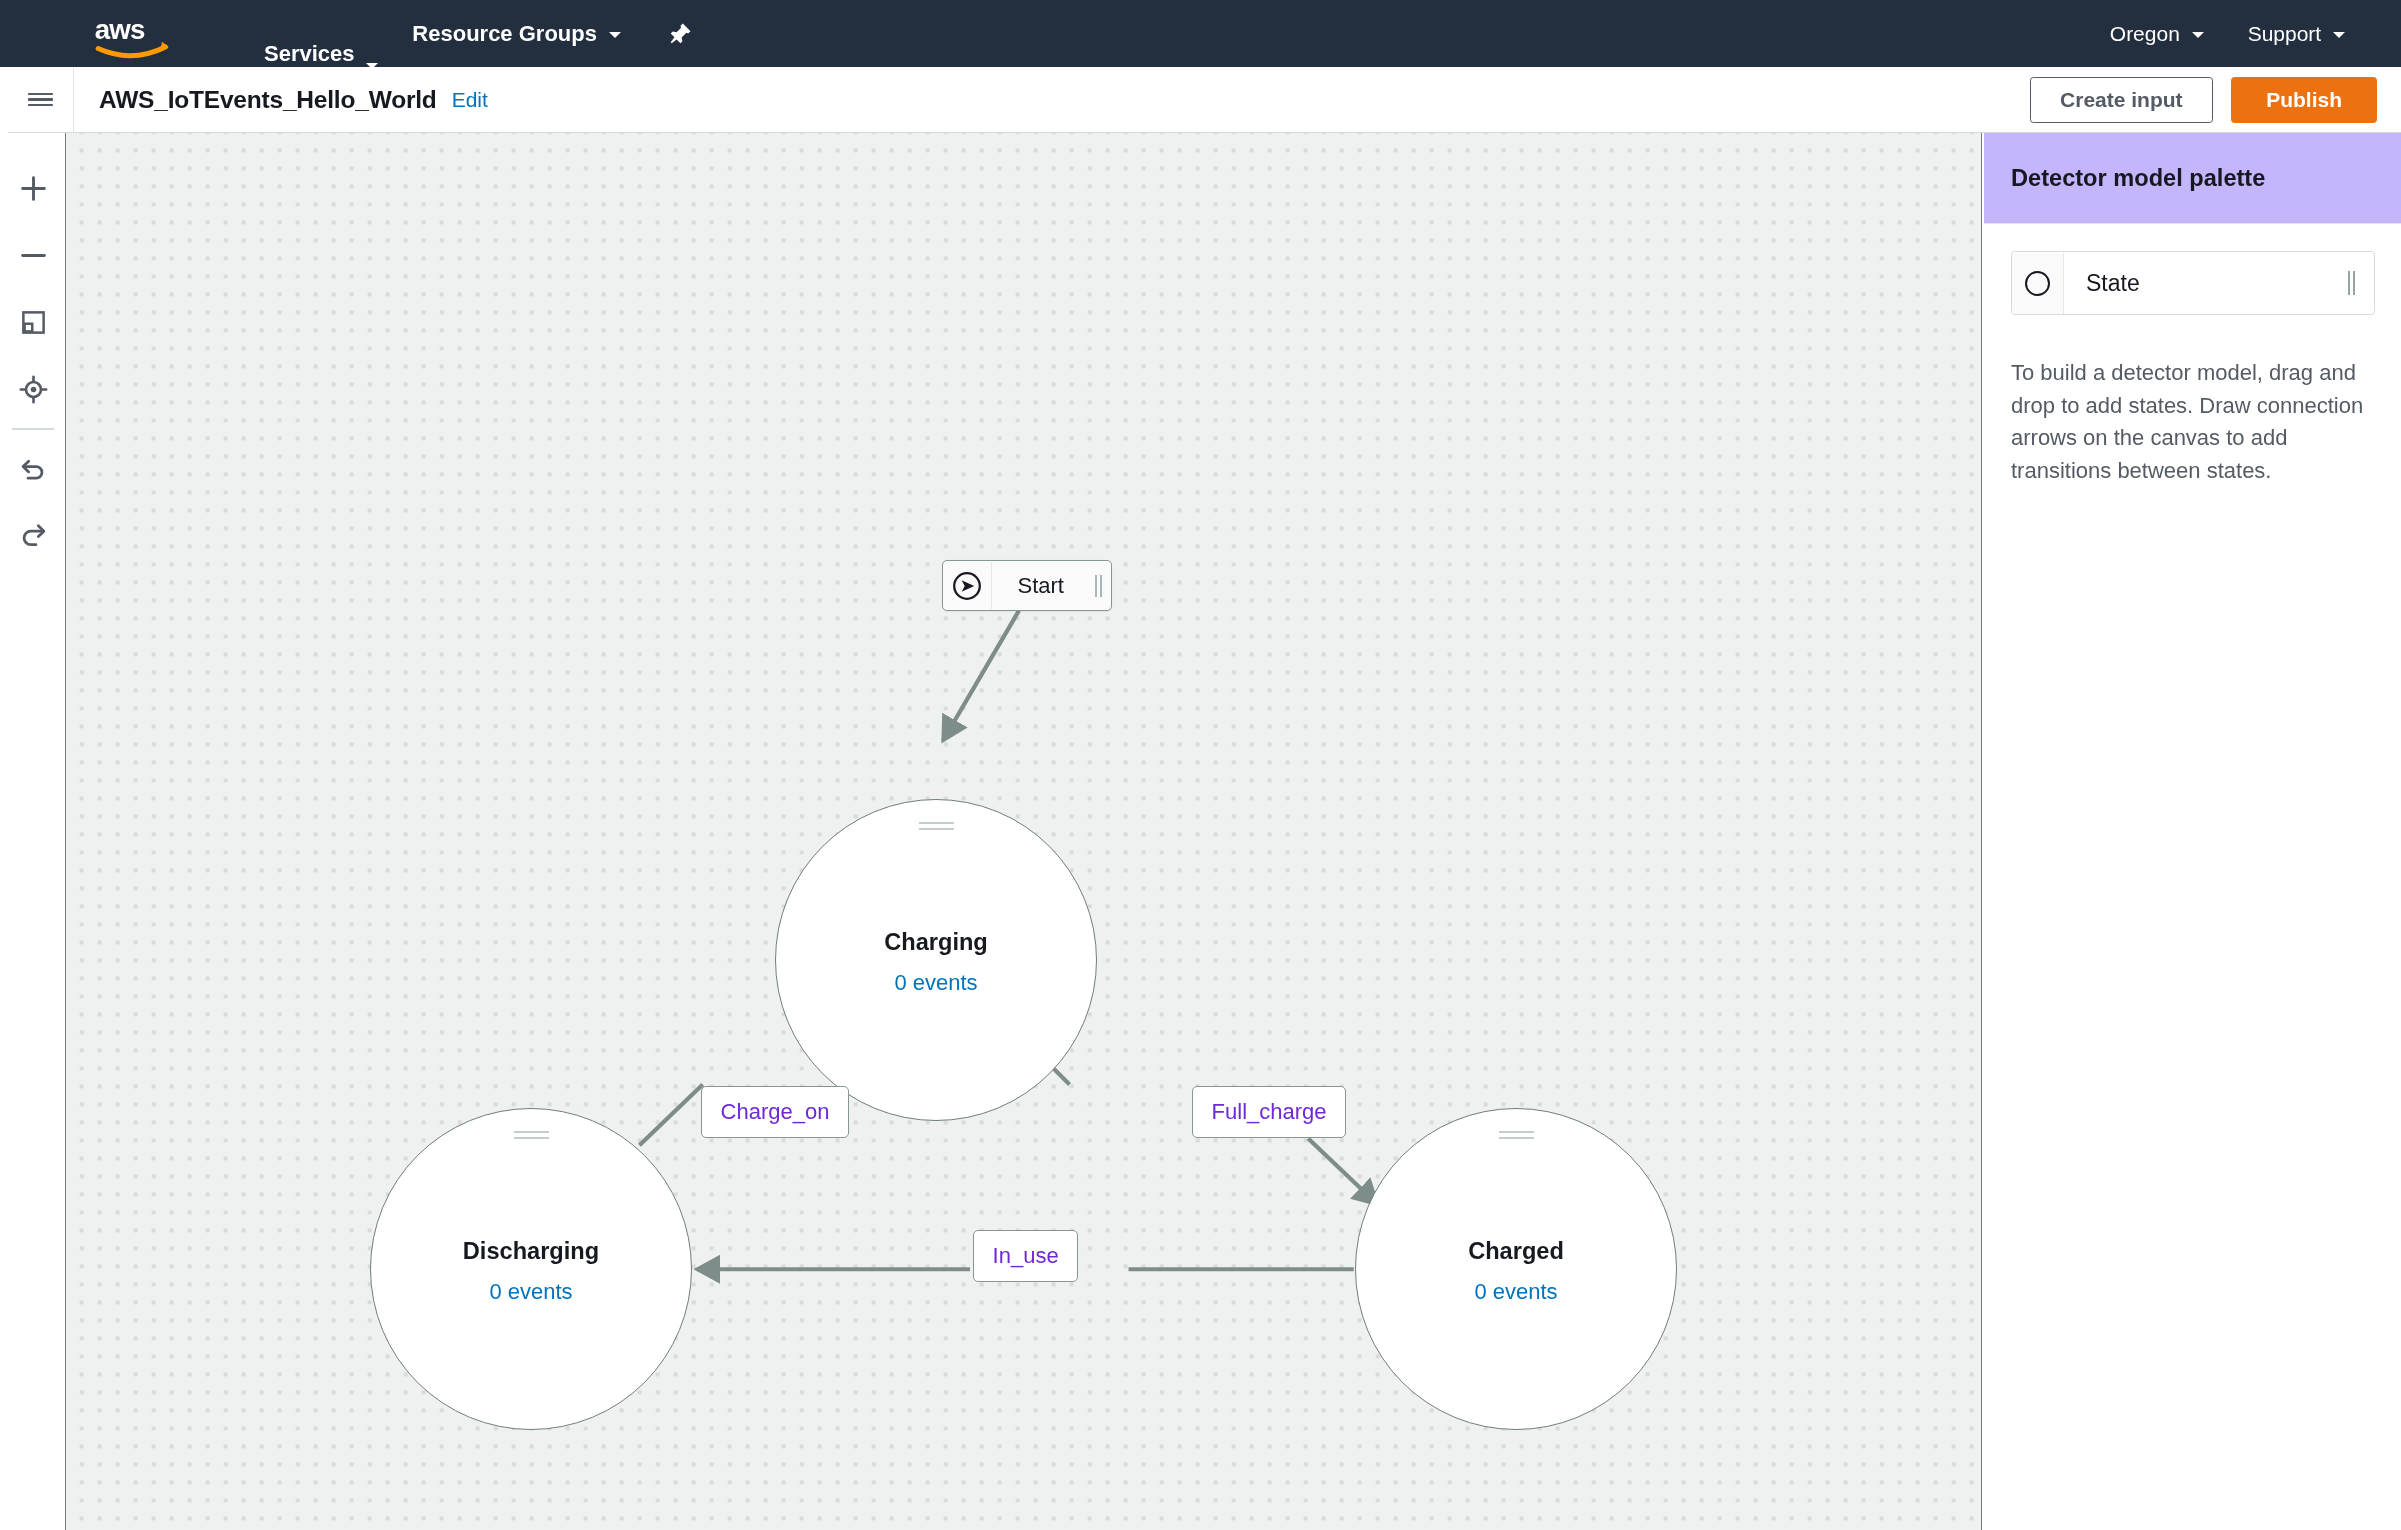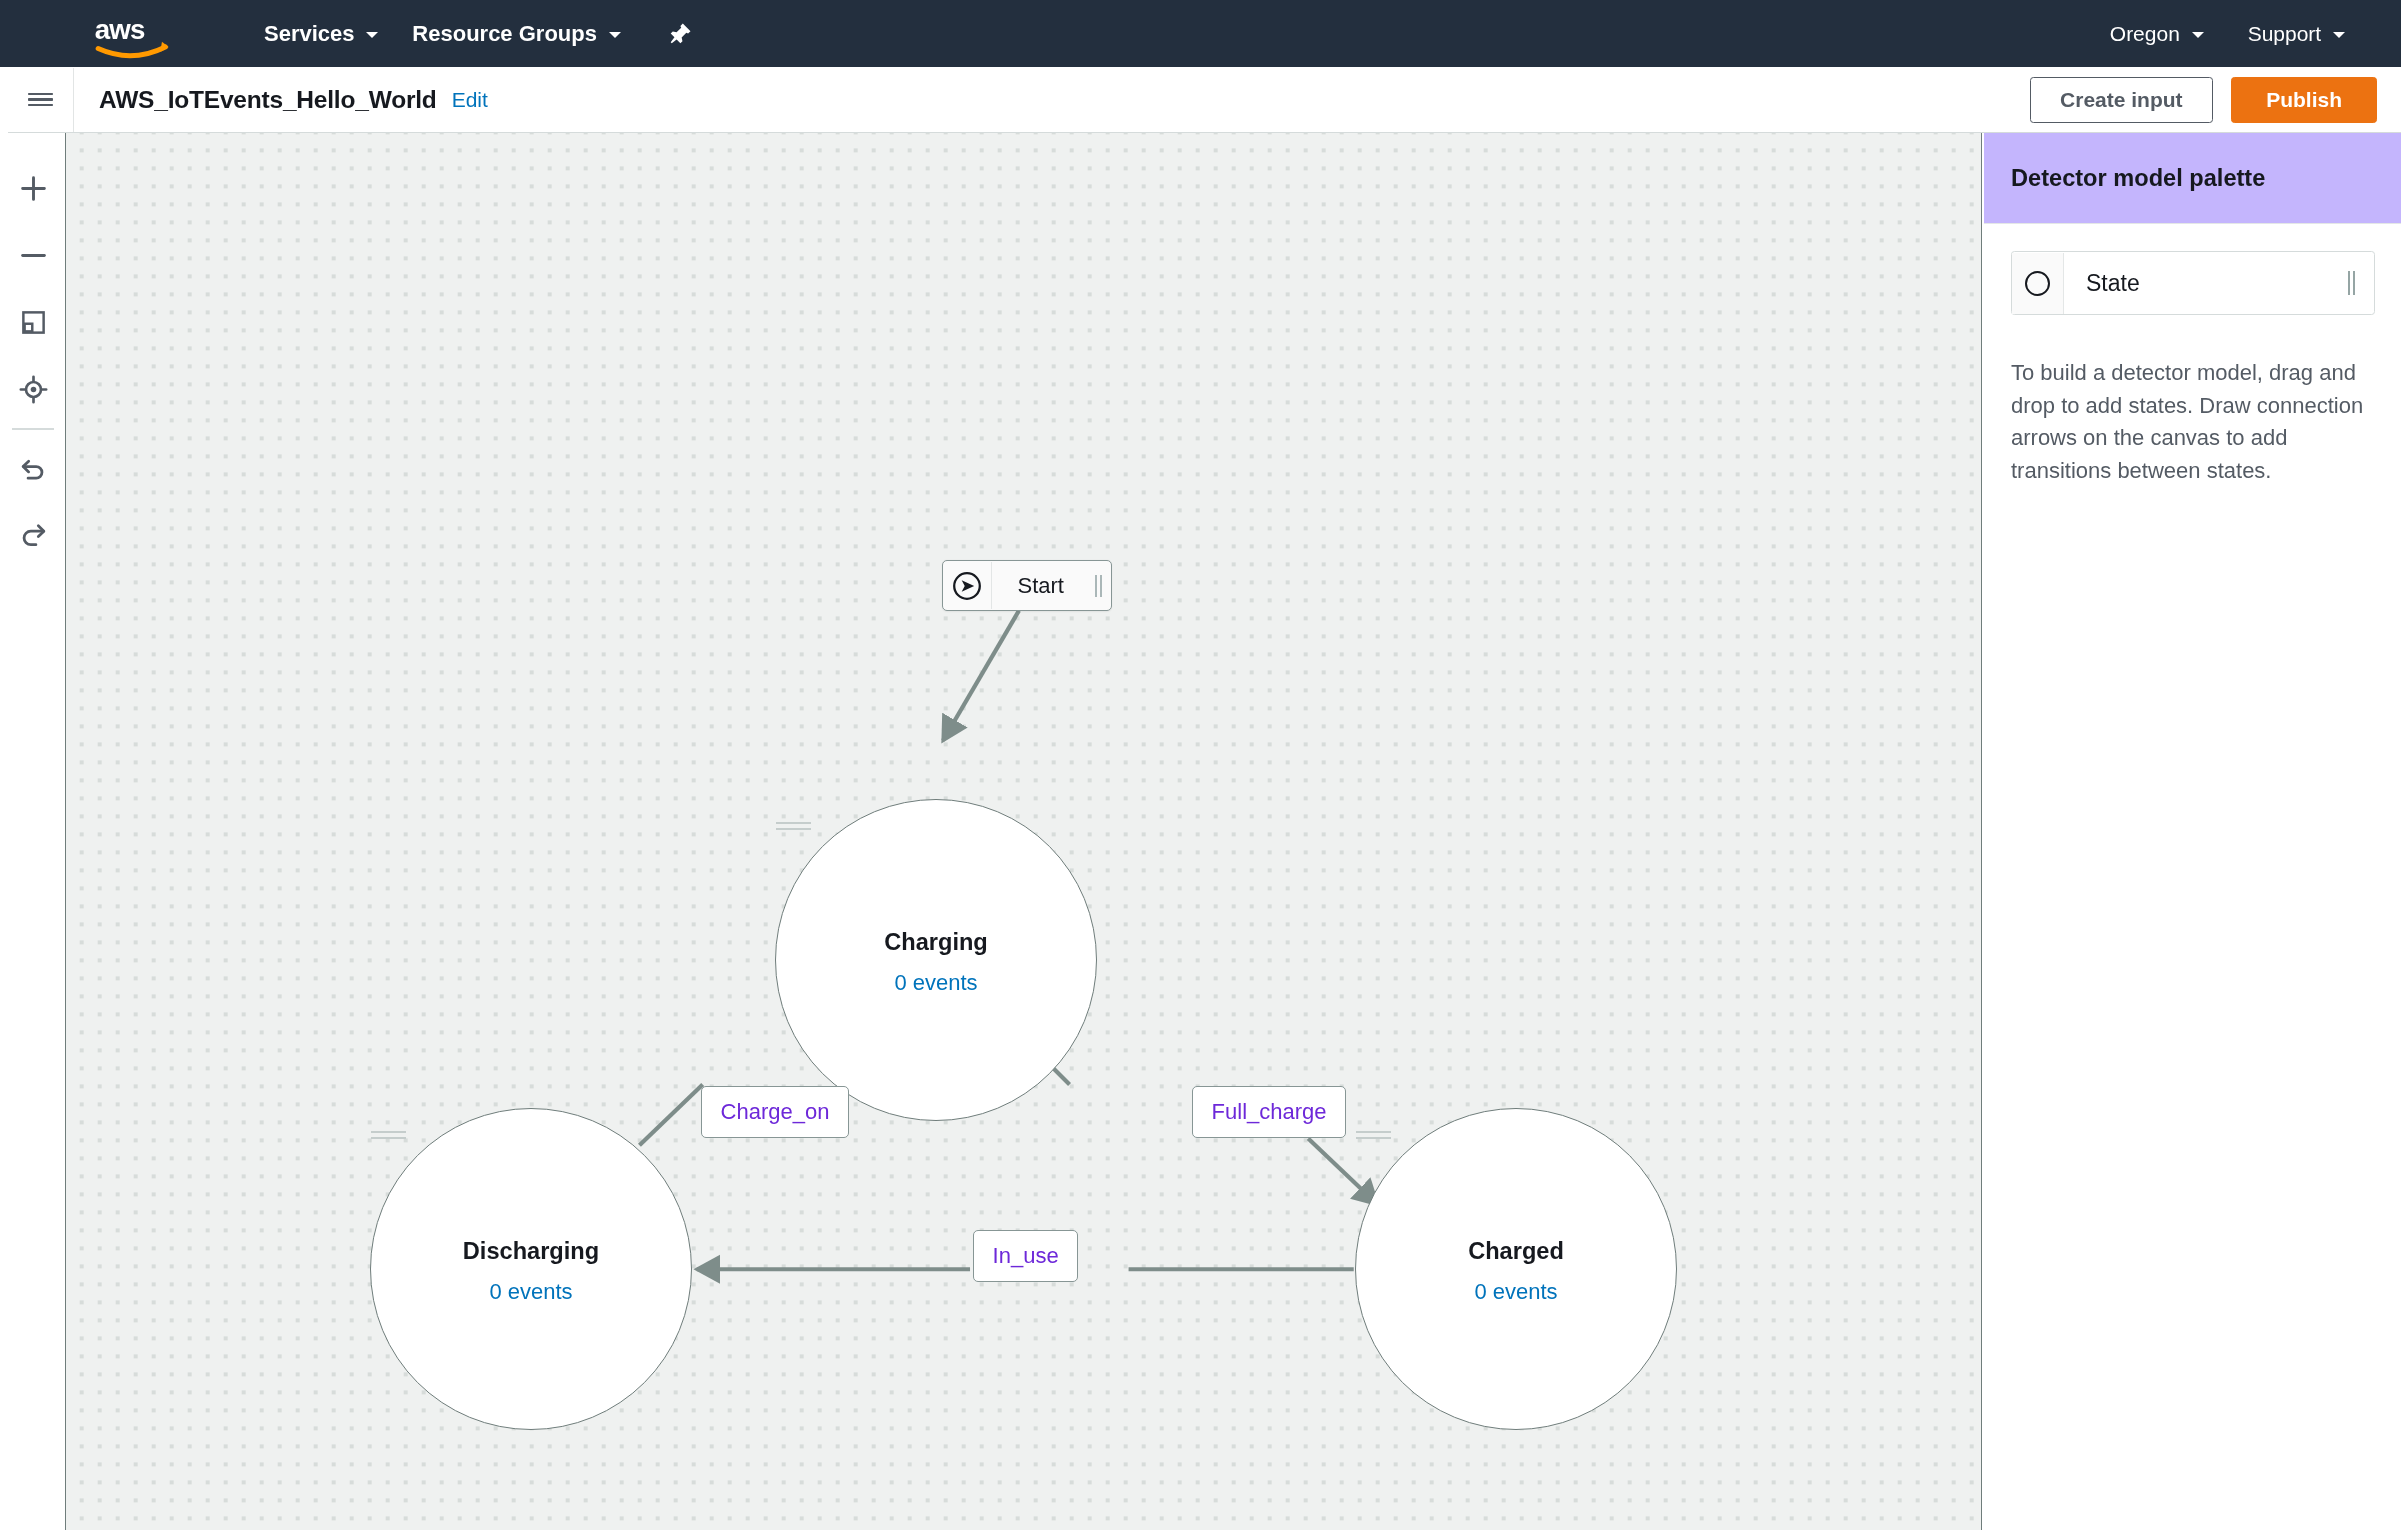--- a/index.html
+++ b/index.html
@@ -36,21 +36,21 @@
     color: #ffffff;
     font-size: 22px;
     font-weight: bold;
     padding: 0 17px;
     height: 67px;
     display: flex;
     align-items: center;
     cursor: pointer;
     white-space: nowrap;
   }
-  .nav-item.first { margin-left: 74px; }
+  .nav-item.first { margin-left: 74px; align-items: flex-end; }
   .nav-caret {
     display: inline-block;
     margin-left: 11.8px;
     width: 0; height: 0;
     border-left: 6.7px solid transparent;
     border-right: 6.7px solid transparent;
     border-top: 6.7px solid #ffffff;
     position: relative;
     top: 1.7px;
   }
@@ -201,21 +201,21 @@
   .grip-v i { display:block; width: 2.1px; height: 22px; background: #aab7b8; }
 
   
   .state-node {
     position: absolute;
     border-radius: 50%;
     background: #ffffff;
     border: 1.7px solid #6f7d7b;
     display: flex;
     flex-direction: column;
-    align-items: flex-start;
+    align-items: center;
     cursor: pointer;
   }
   .grip-h {
     margin-top: 22px;
     width: 35px;
   }
   .grip-h i { display: block; height: 2.1px; background: #c5cdcc; margin-bottom: 4.2px; }
   .state-body {
     position: absolute;
     left: 0; right: 0;

